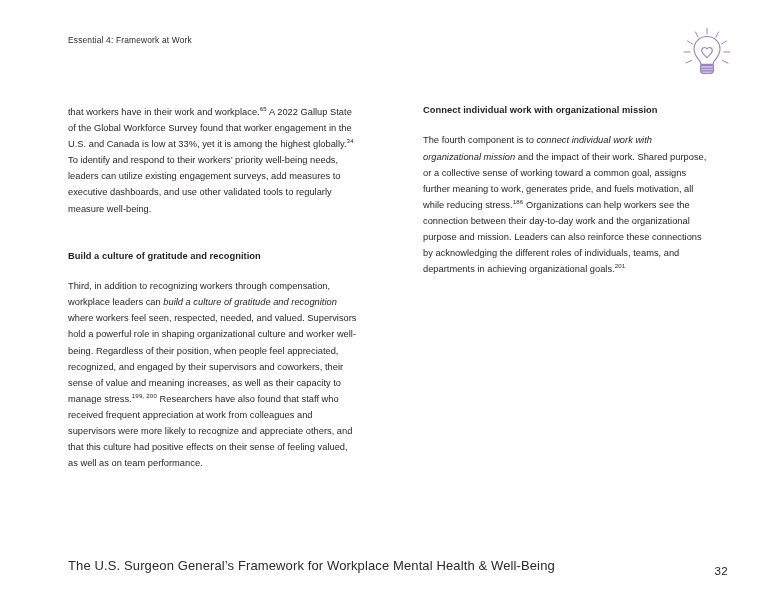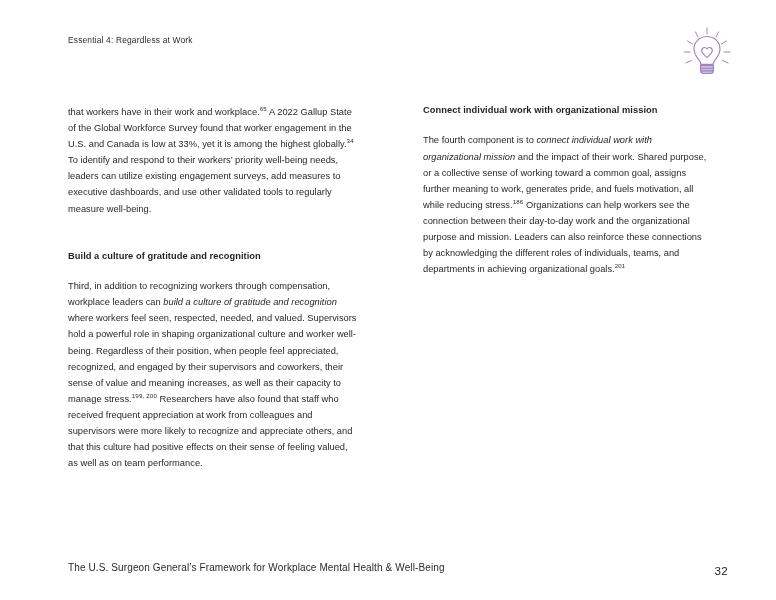--- a/index.html
+++ b/index.html
@@ -80,40 +80,40 @@
     line-height: 0;
     vertical-align: 4.2px;
     letter-spacing: 0.2px;
   }
 
   
   .footer-note {
     position: absolute;
     left: 68px;
     bottom: 27px;
-    font-size: 10px;
+    font-size: 13px;
     letter-spacing: 0.12px;
     color: #2d2a2b;
     white-space: nowrap;
   }
   .folio {
     position: absolute;
     right: 48px;
     bottom: 23px;
     font-size: 11.6px;
     letter-spacing: 0.3px;
     color: #231f20;
   }
 </style>
 </head>
 <body>
 
 <div class="page">
 
-  <div class="running-head">Essential 4: Regardless at Work</div>
+  <div class="running-head">Essential 4: Framework at Work</div>
 
   <div class="bulb-mark">
     <svg viewBox="0 0 58 60" xmlns="http://www.w3.org/2000/svg" fill="none" stroke="#9b84c4" stroke-width="1.15" stroke-linecap="round" stroke-linejoin="round">
 
       <g stroke-width="1">
         <line x1="29" y1="4" x2="29" y2="10"></line>
         <line x1="17.5" y1="8" x2="20" y2="13"></line>
         <line x1="40.5" y1="8" x2="38" y2="13"></line>
         <line x1="9.5" y1="17" x2="14.5" y2="20"></line>
         <line x1="48.5" y1="17" x2="43.5" y2="20"></line>

